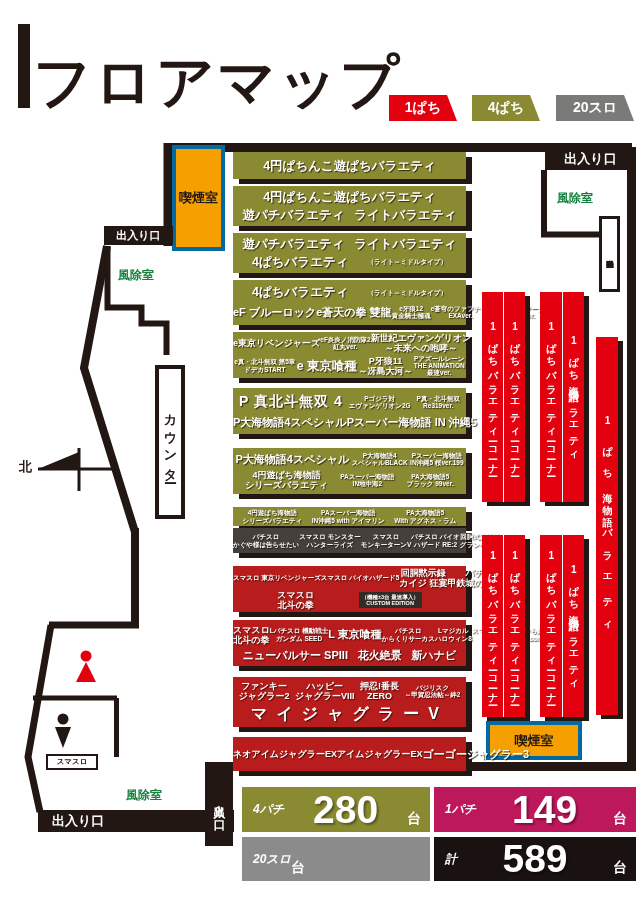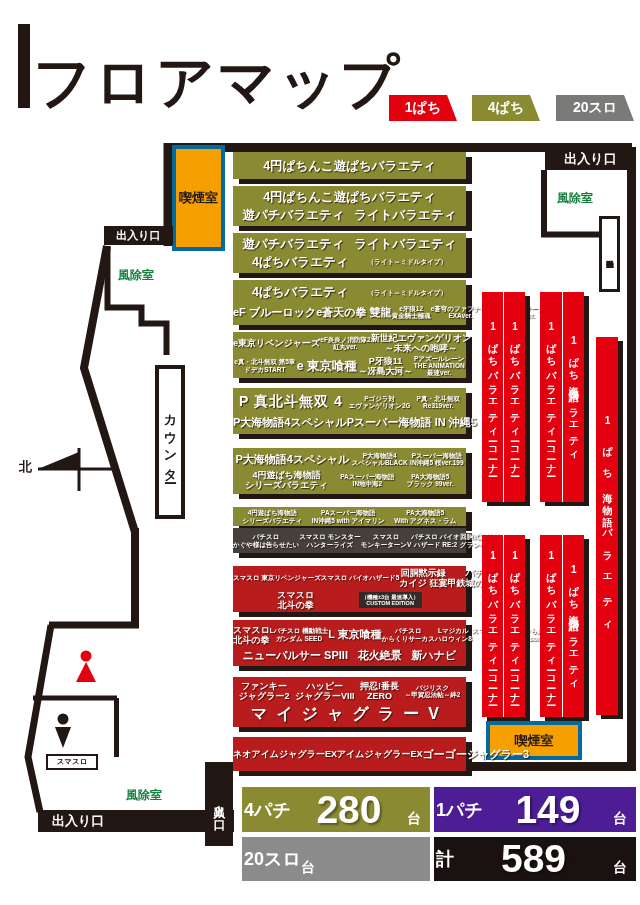--- a/index.html
+++ b/index.html
@@ -49,25 +49,25 @@
   .bi.badge{font-size:5.5px;background:#332b27;padding:2px 3px;text-shadow:none;}
   
   .rb{position:absolute;background:#e3000f;box-shadow:5px 4px 0 #221712;display:flex;}
   .rb .col{flex:1;display:flex;align-items:center;justify-content:center;
         writing-mode:vertical-rl;text-orientation:upright;color:#fff;font-weight:bold;
         font-size:10px;letter-spacing:3px;}
   .rb .col + .col{border-left:1px solid #fff;}
   .rb.tall .col{letter-spacing:12px;}
   
   .sumcell{position:absolute;display:flex;align-items:center;color:#fff;font-weight:bold;}
-  .sumcell .lab{font-size:18px;padding-left:2px;}
+  .sumcell .lab{font-size:12px;padding-left:11px;font-style:italic;}
   .sumcell .val{flex:1;text-align:center;font-size:39px;text-shadow:2px 2px 2px rgba(0,0,0,.35);}
   .sumcell .unit{font-size:14px;align-self:flex-end;padding:0 9px 4px 0;}
   .sum-p4{background:#8a8a32;}
-  .sum-p1{background:#4c1d95;gap:16px;}
+  .sum-p1{background:#be185d;gap:16px;}
   .sum-slo{background:#8b8b8b;}
   .sum-total{background:#1a1210;}
 </style>
 </head>
 <body>
 
 <div class="page">
 
   <div class="title-bar"></div>
   <div class="page-title">フロアマップ</div>

